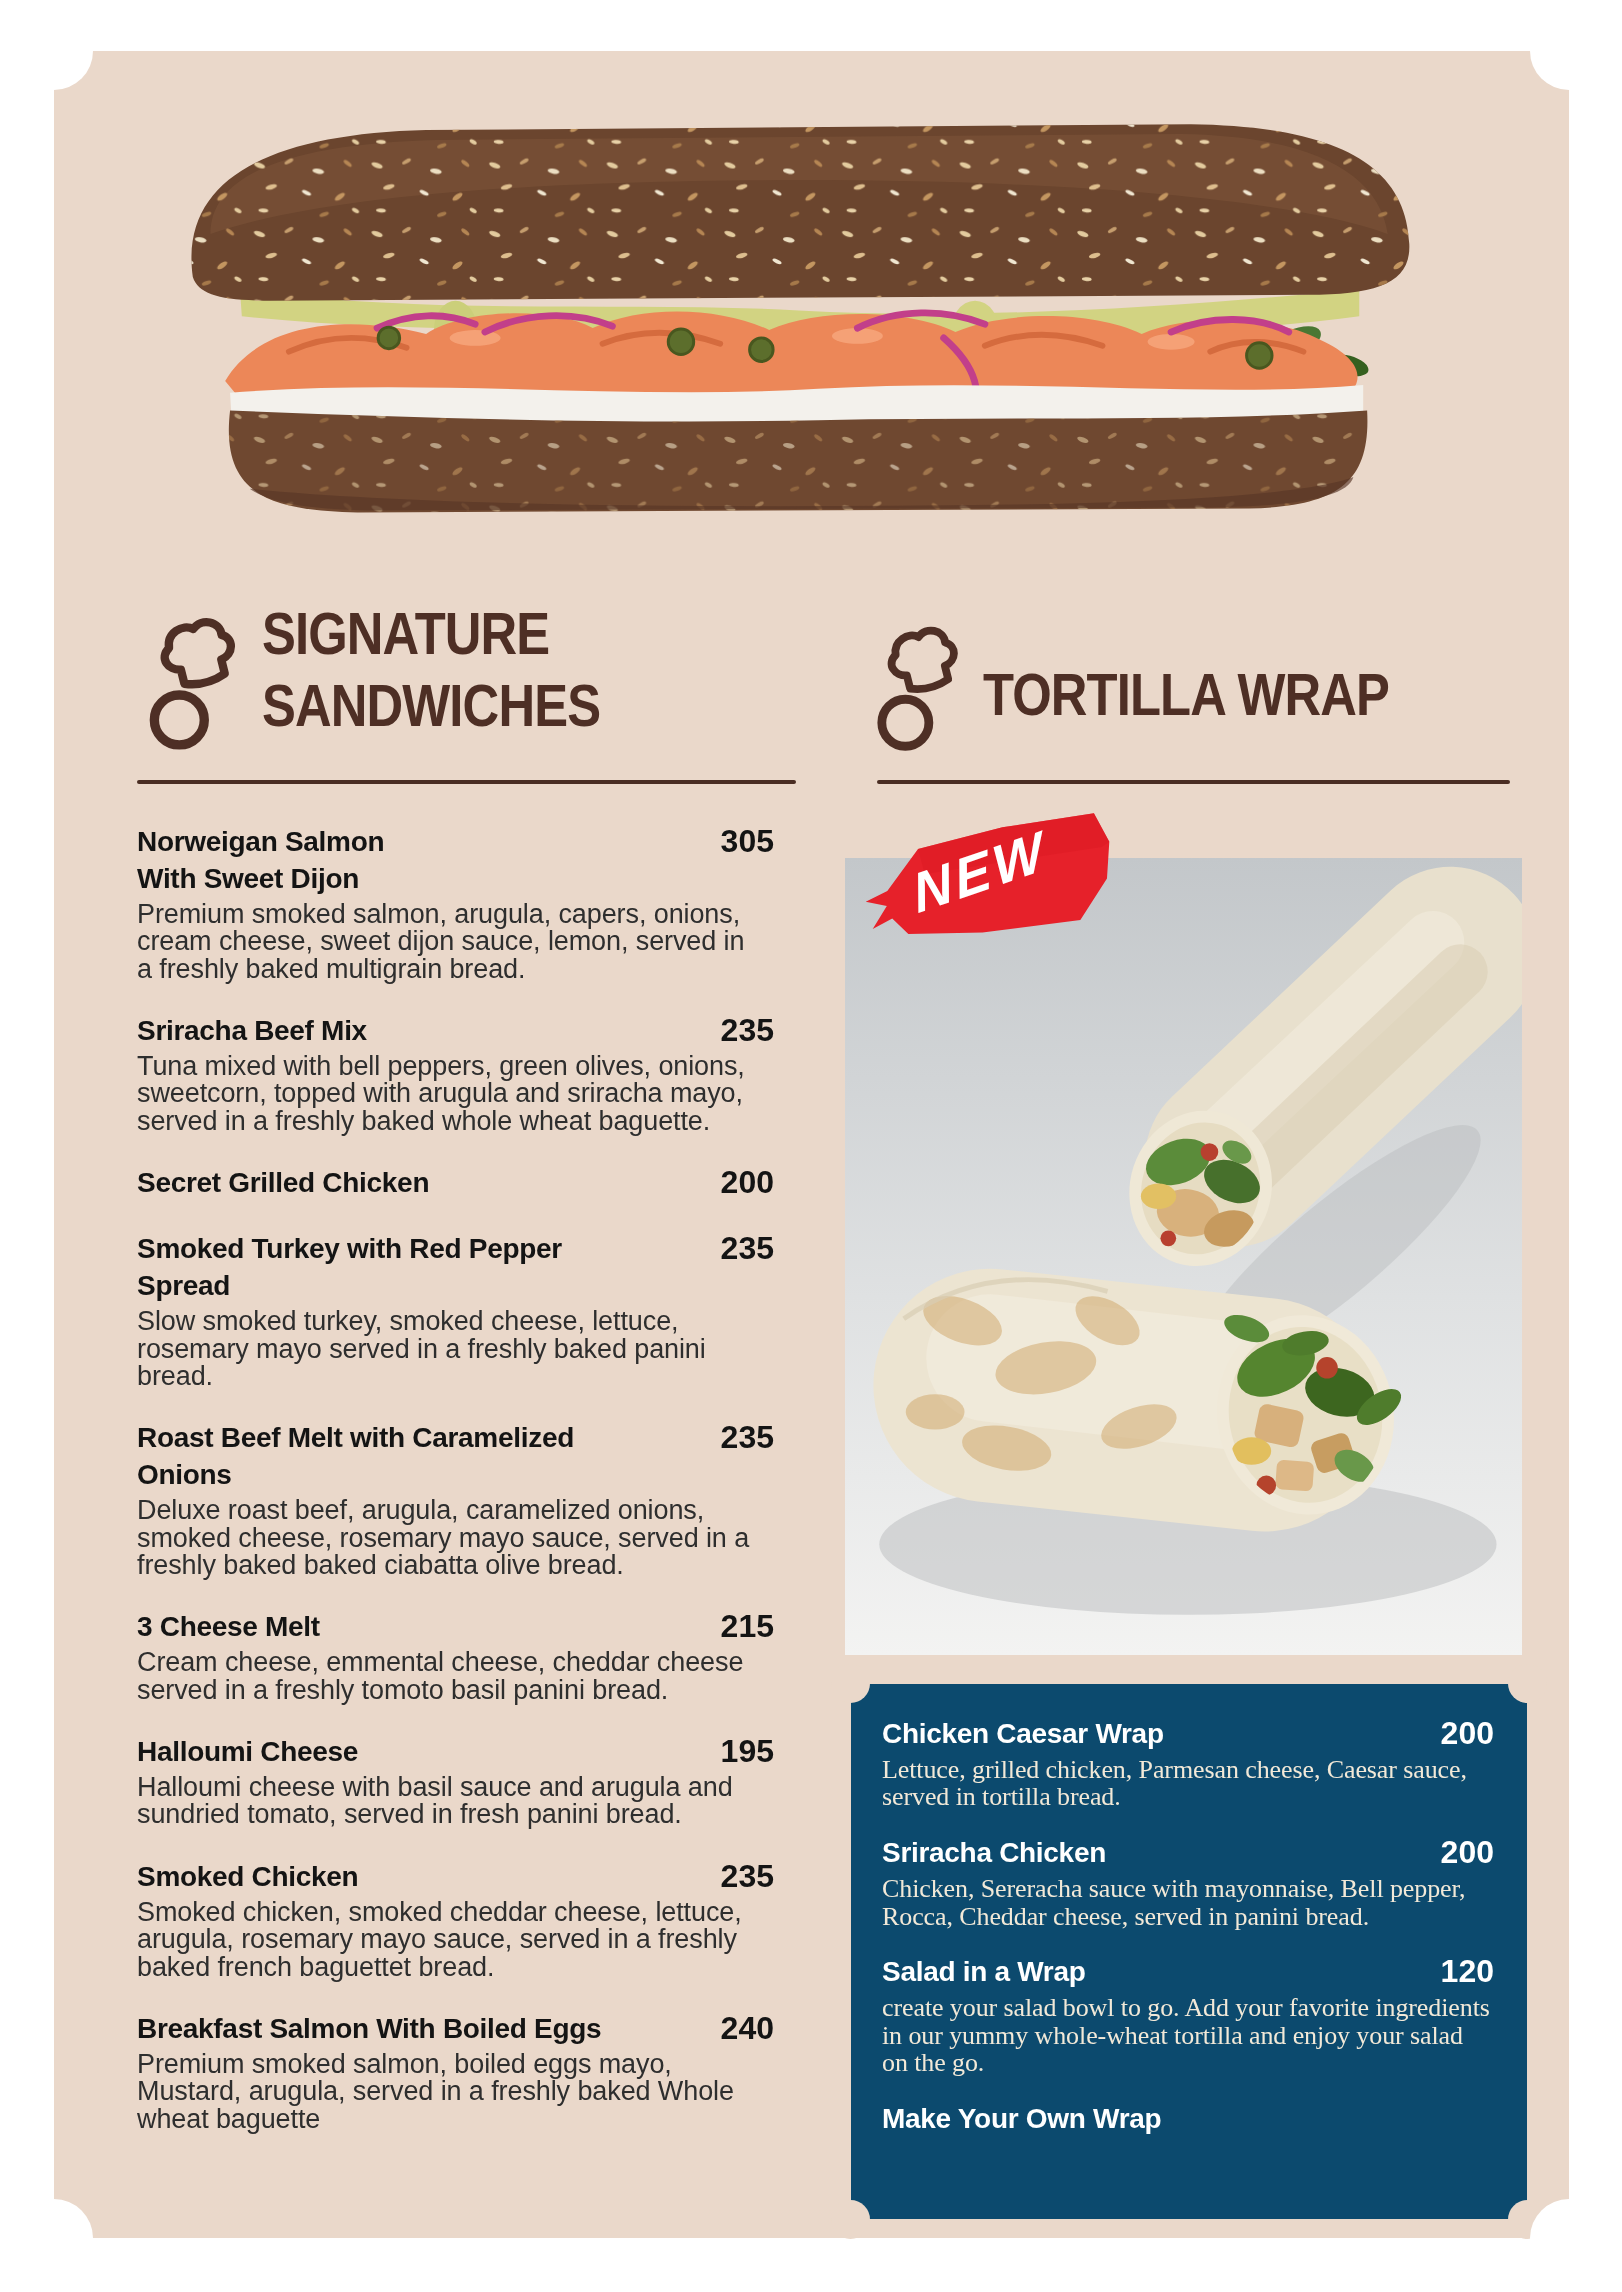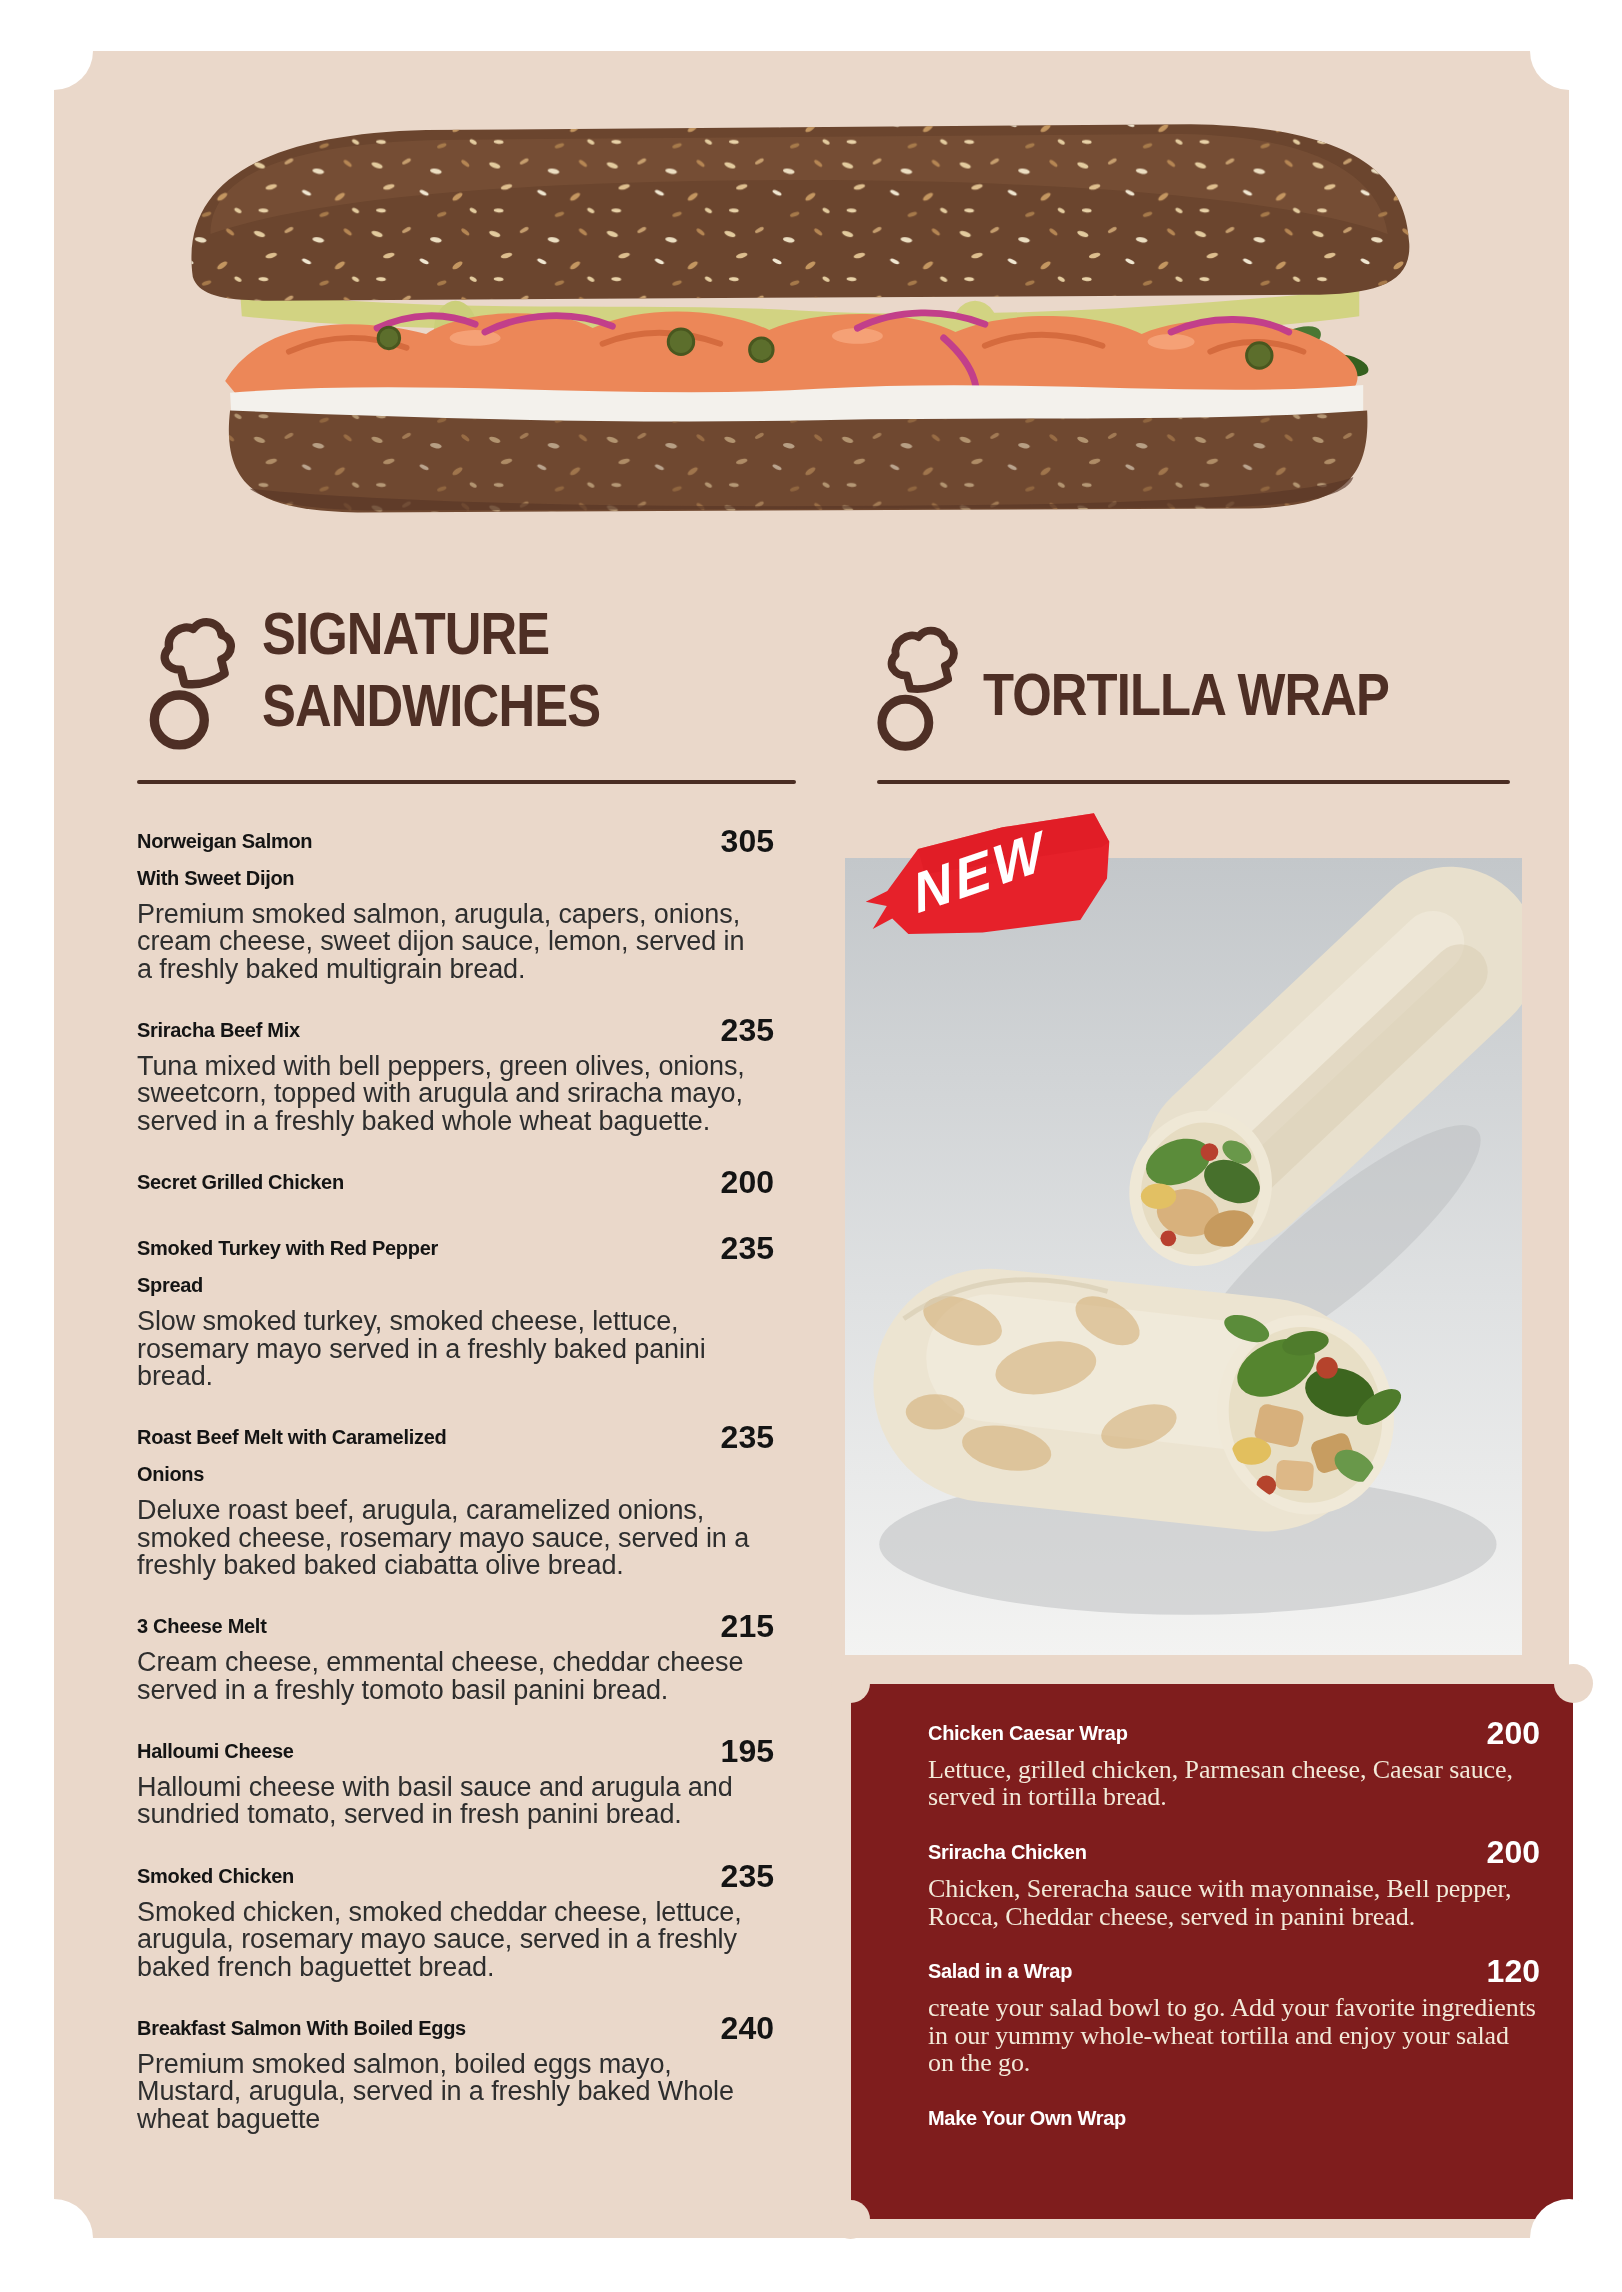--- a/index.html
+++ b/index.html
@@ -20,32 +20,32 @@
   .text-left{position:absolute;left:208px;top:547px;}
   .icon-right{left:819px;top:570px;width:98px;height:131px;}
   .text-right{position:absolute;left:929px;top:608px;}
   .rule{position:absolute;height:3.9px;background:#4a2d23;border-radius:2px;}
   .rule-left{left:83px;top:729px;width:659px;}
   .rule-right{left:823px;top:729px;width:633px;}
 
   .items-left{position:absolute;left:83px;top:772px;width:637px;color:#141414;}
   .item{margin-bottom:29px;}
   .item-head{display:flex;align-items:flex-start;}
-  .item-name{font-size:20px;font-weight:700;line-height:37px;letter-spacing:-0.3px;white-space:pre-line;}
+  .item-name{font-size:28px;font-weight:700;line-height:37px;letter-spacing:-0.3px;white-space:pre-line;}
   .item-price{margin-left:auto;padding-left:9.8px;font-size:32px;font-weight:700;line-height:37px;}
   .item-desc{margin:3.9px 0 0;font-size:27px;line-height:27.4px;color:#2e2e2e;max-width:621px;letter-spacing:-0.1px;}
 
   .wrap-photo{position:absolute;left:791px;top:807px;width:677px;height:797px;}
 
   .new-badge{position:absolute;left:800px;top:761px;width:267px;height:139px;transform:rotate(-6deg);z-index:4;}
   .new-badge svg{position:absolute;left:0;top:0;width:100%;height:100%;}
   .new-text{position:absolute;left:57px;top:27.4px;font-size:55px;font-weight:700;font-style:italic;
             color:#ffffff;transform:rotate(-13deg) skewX(-8deg);letter-spacing:3.9px;}
 
-  .red-box{position:absolute;left:797px;top:1633px;width:676px;height:535px;background:#7f1d1d;z-index:3;padding-left:46px;}
+  .red-box{position:absolute;left:797px;top:1633px;width:676px;height:535px;background:#0c4a6e;z-index:3;}
   .red-bite{position:absolute;width:39px;height:39px;border-radius:50%;background:#ead8ca;}
   .rb-tl{left:-19.6px;top:-19.6px}.rb-tr{right:-19.6px;top:-19.6px}
   .rb-bl{left:-19.6px;bottom:-19.6px}.rb-br{right:-19.6px;bottom:-19.6px}
   .red-inner{padding:31px 33px 19.6px 31px;}
   .red-box .item{margin-bottom:23.5px;}
   .red-box .item-name,.red-box .item-price{color:#ffffff;}
   .red-box .item-desc{color:#f2e9d8;font-size:26px;max-width:612px;font-family:Liberation Serif, serif;}
 </style>
 </head>
 <body>

